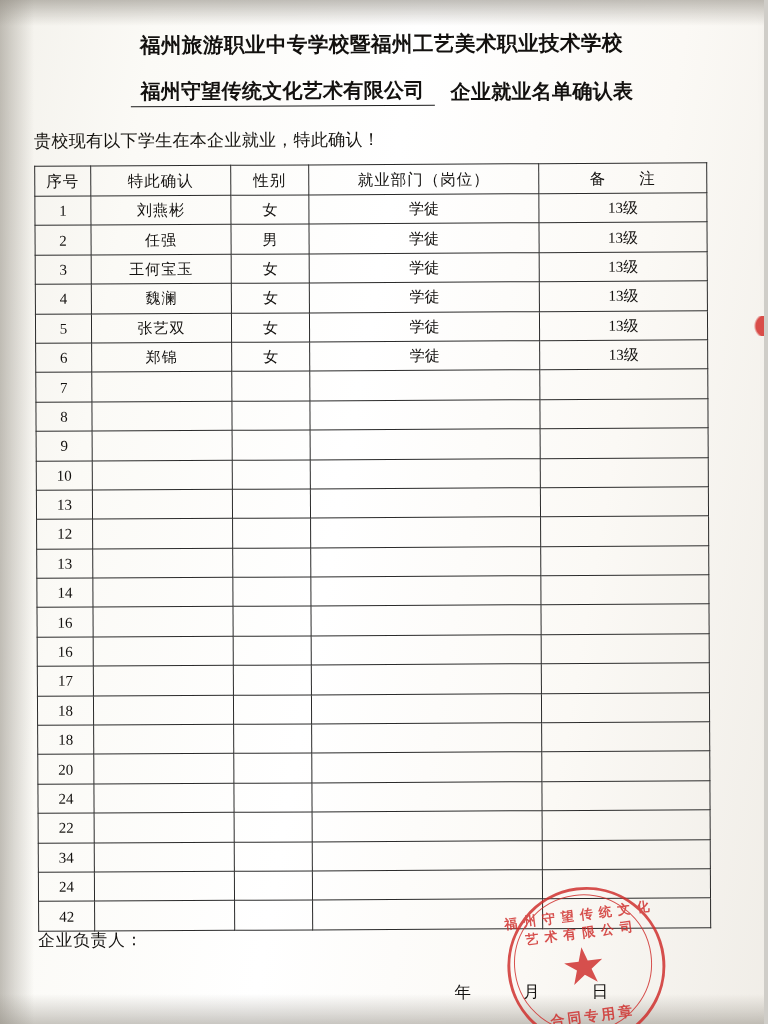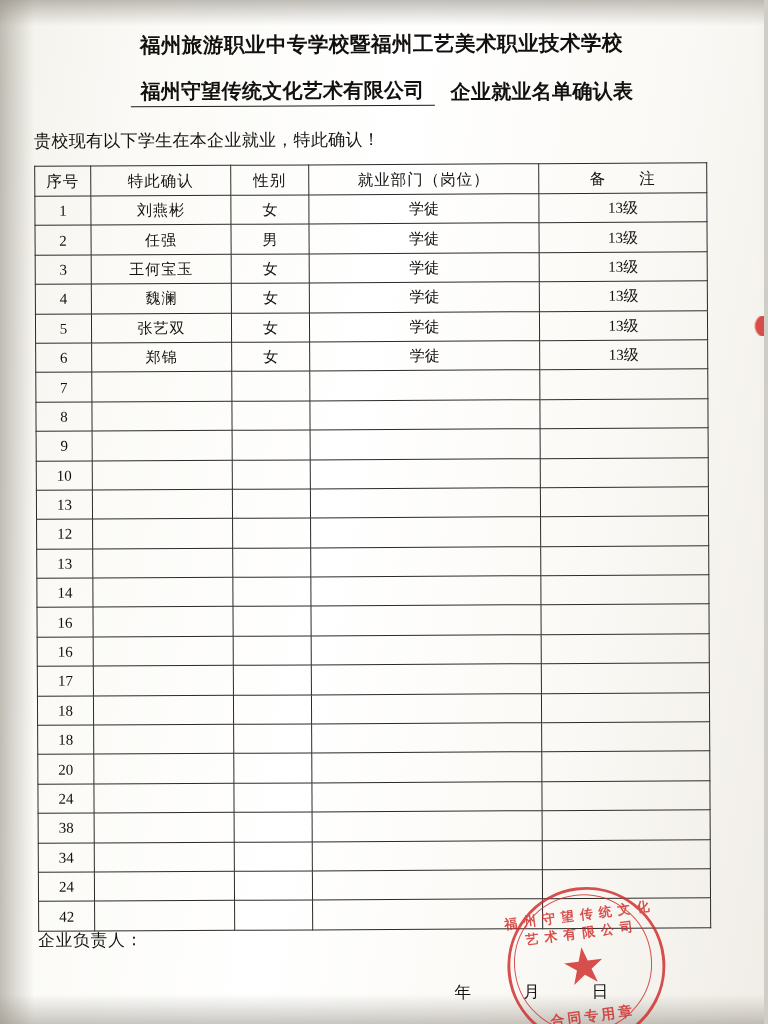--- a/index.html
+++ b/index.html
@@ -398,21 +398,21 @@
             <td></td>
           </tr>
           <tr>
             <td>24</td>
             <td class="cell-name"></td>
             <td></td>
             <td></td>
             <td></td>
           </tr>
           <tr>
-            <td>38</td>
+            <td>22</td>
             <td class="cell-name"></td>
             <td></td>
             <td></td>
             <td></td>
           </tr>
           <tr>
             <td>34</td>
             <td class="cell-name"></td>
             <td></td>
             <td></td>

